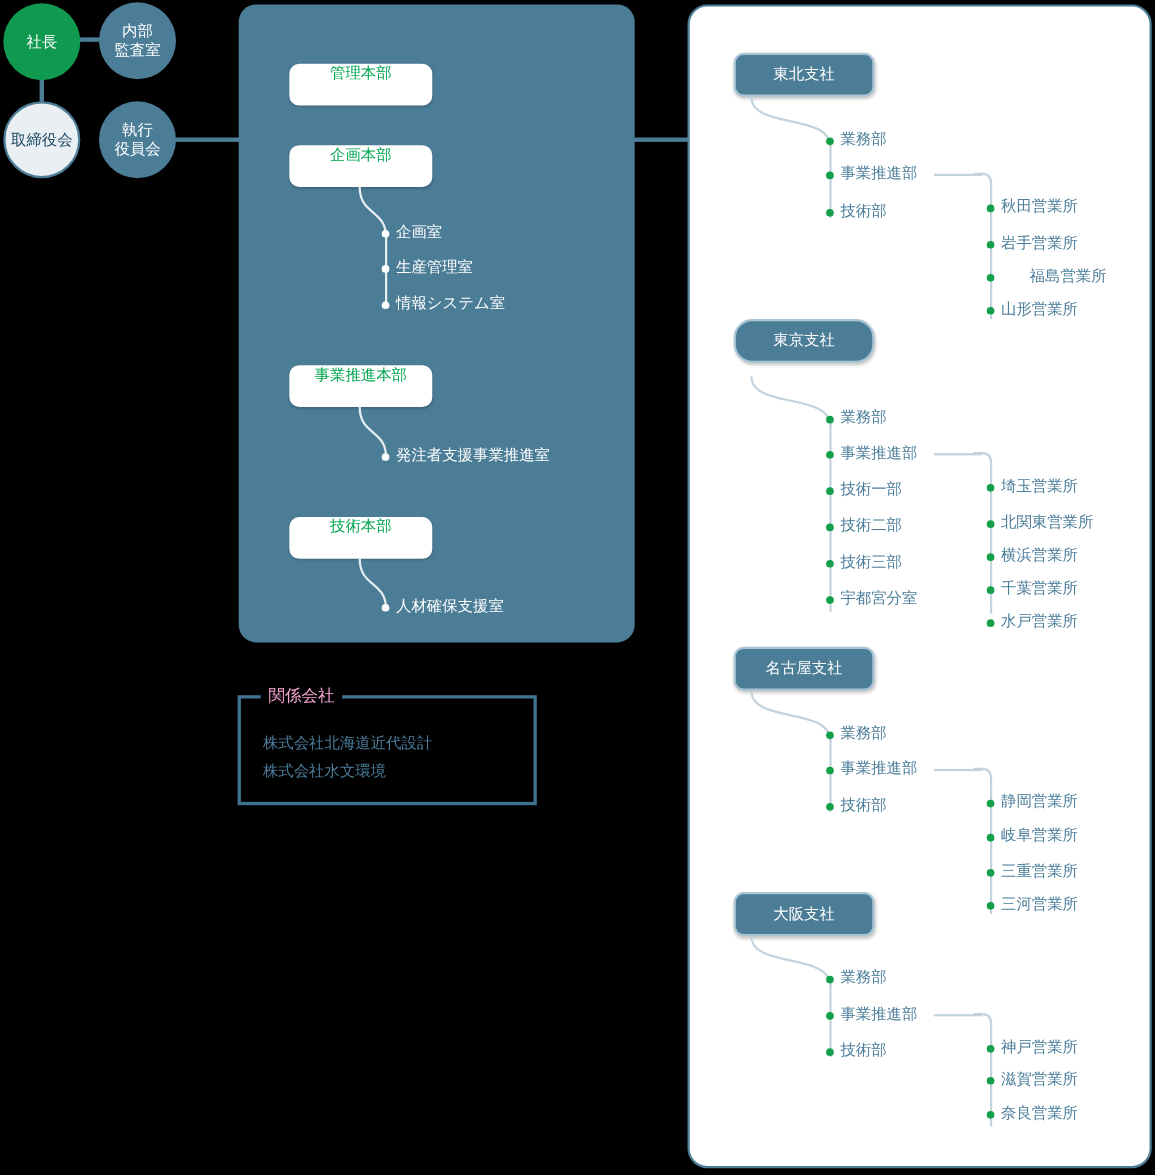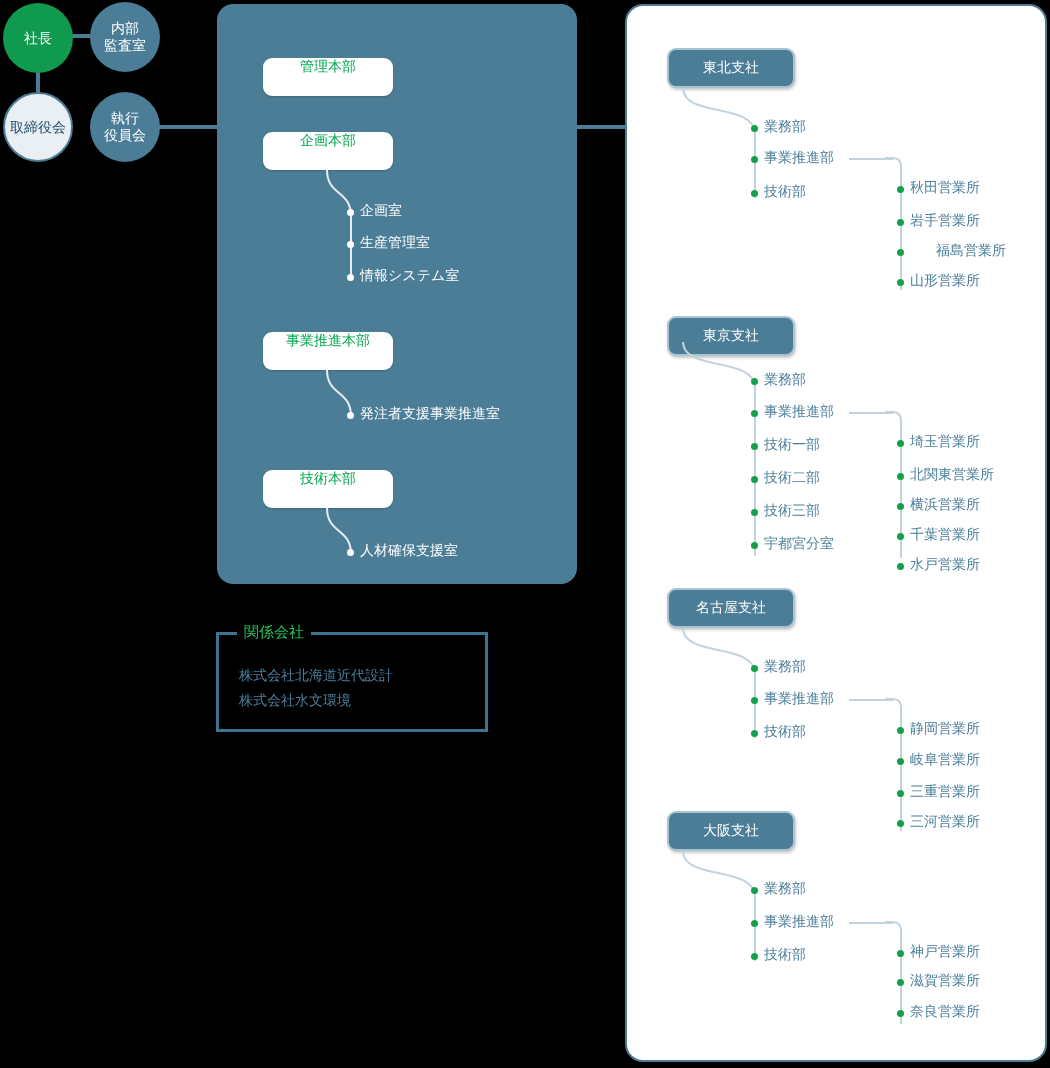--- a/index.html
+++ b/index.html
@@ -82,21 +82,21 @@
     left: 216px; top: 632px;
     width: 272px; height: 100px;
     border: 3px solid #3e7391;
     z-index: 3;
   }
   .affil-legend {
     position: absolute;
     left: 18px; top: -12px;
     background: #000000;
     padding: 0 7px;
-    color: #22c55e;
+    color: #f9a8d4;
     font-size: 15px;
   }
   .affil-list {
     position: absolute;
     left: 20px; top: 28px;
     color: #4c7e9b;
     font-size: 14px;
     line-height: 1.75;
   }
 
@@ -240,21 +240,21 @@
     <div class="br-vline" style="left:273px; top:178px; height:106px;"></div>
     <div class="br-dot" style="left:270px; top:180px;"></div>
     <div class="br-office" style="left:283px; top:173px;">秋田営業所</div>
     <div class="br-dot" style="left:270px; top:213px;"></div>
     <div class="br-office" style="left:283px; top:206px;">岩手営業所</div>
     <div class="br-dot" style="left:270px; top:243px;"></div>
     <div class="br-office" style="left:283px; top:236px;margin-left:26px;">福島営業所</div>
     <div class="br-dot" style="left:270px; top:273px;"></div>
     <div class="br-office" style="left:283px; top:266px;">山形営業所</div>
 
-    <div class="br-head" style="left:40px; top:310px;">
+    <div class="br-head" style="left:40px; top:284px;border-radius:17px;">
       <span>東京支社</span>
     </div>
     <svg class="conn" style="left:56px; top:336px;" width="80" height="50">
       <path d="M0,0 C0,30 72,14 72,46" fill="none" stroke="#c3d3de" stroke-width="2"></path>
     </svg>
     <div class="br-vline" style="left:127px; top:378px; height:172px;"></div>
     <div class="br-dot" style="left:124px; top:372px;"></div>
     <div class="br-item" style="left:137px; top:365px;">業務部</div>
     <div class="br-dot" style="left:124px; top:404px;"></div>
     <div class="br-item" style="left:137px; top:397px;">事業推進部</div>

